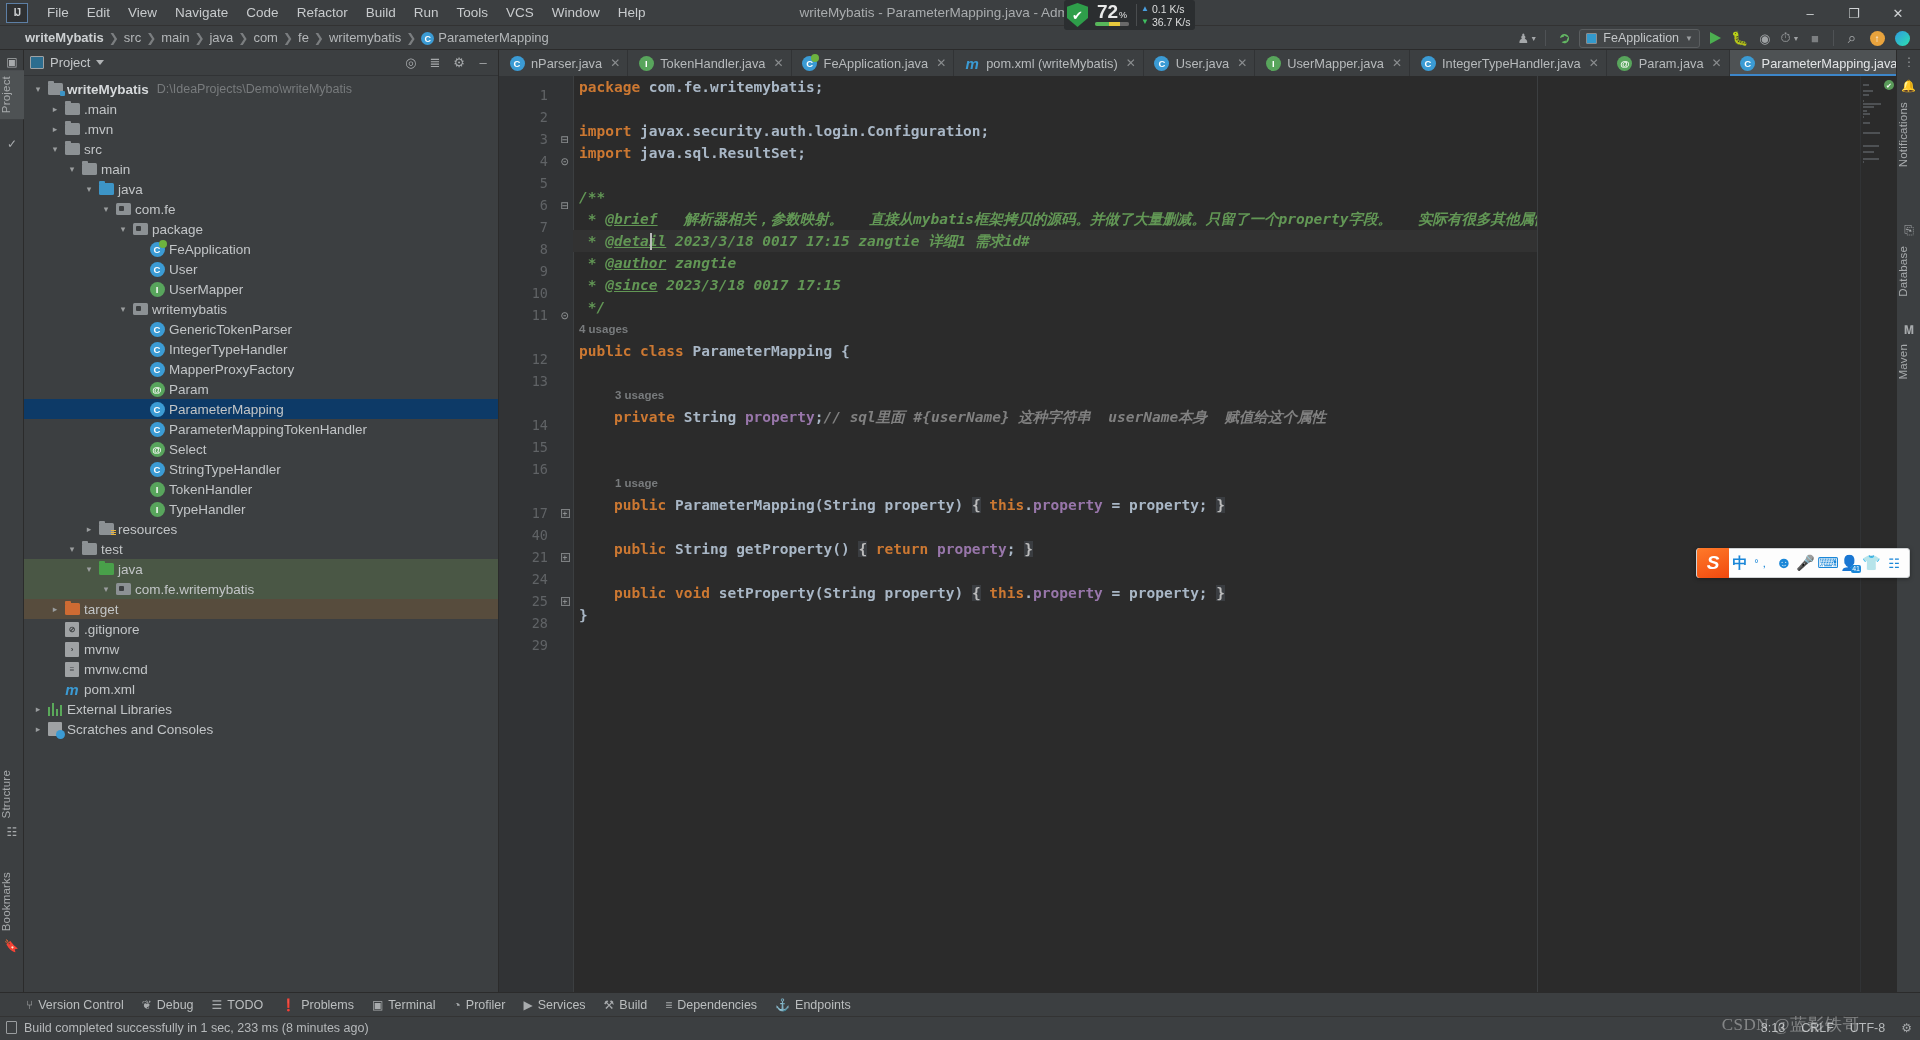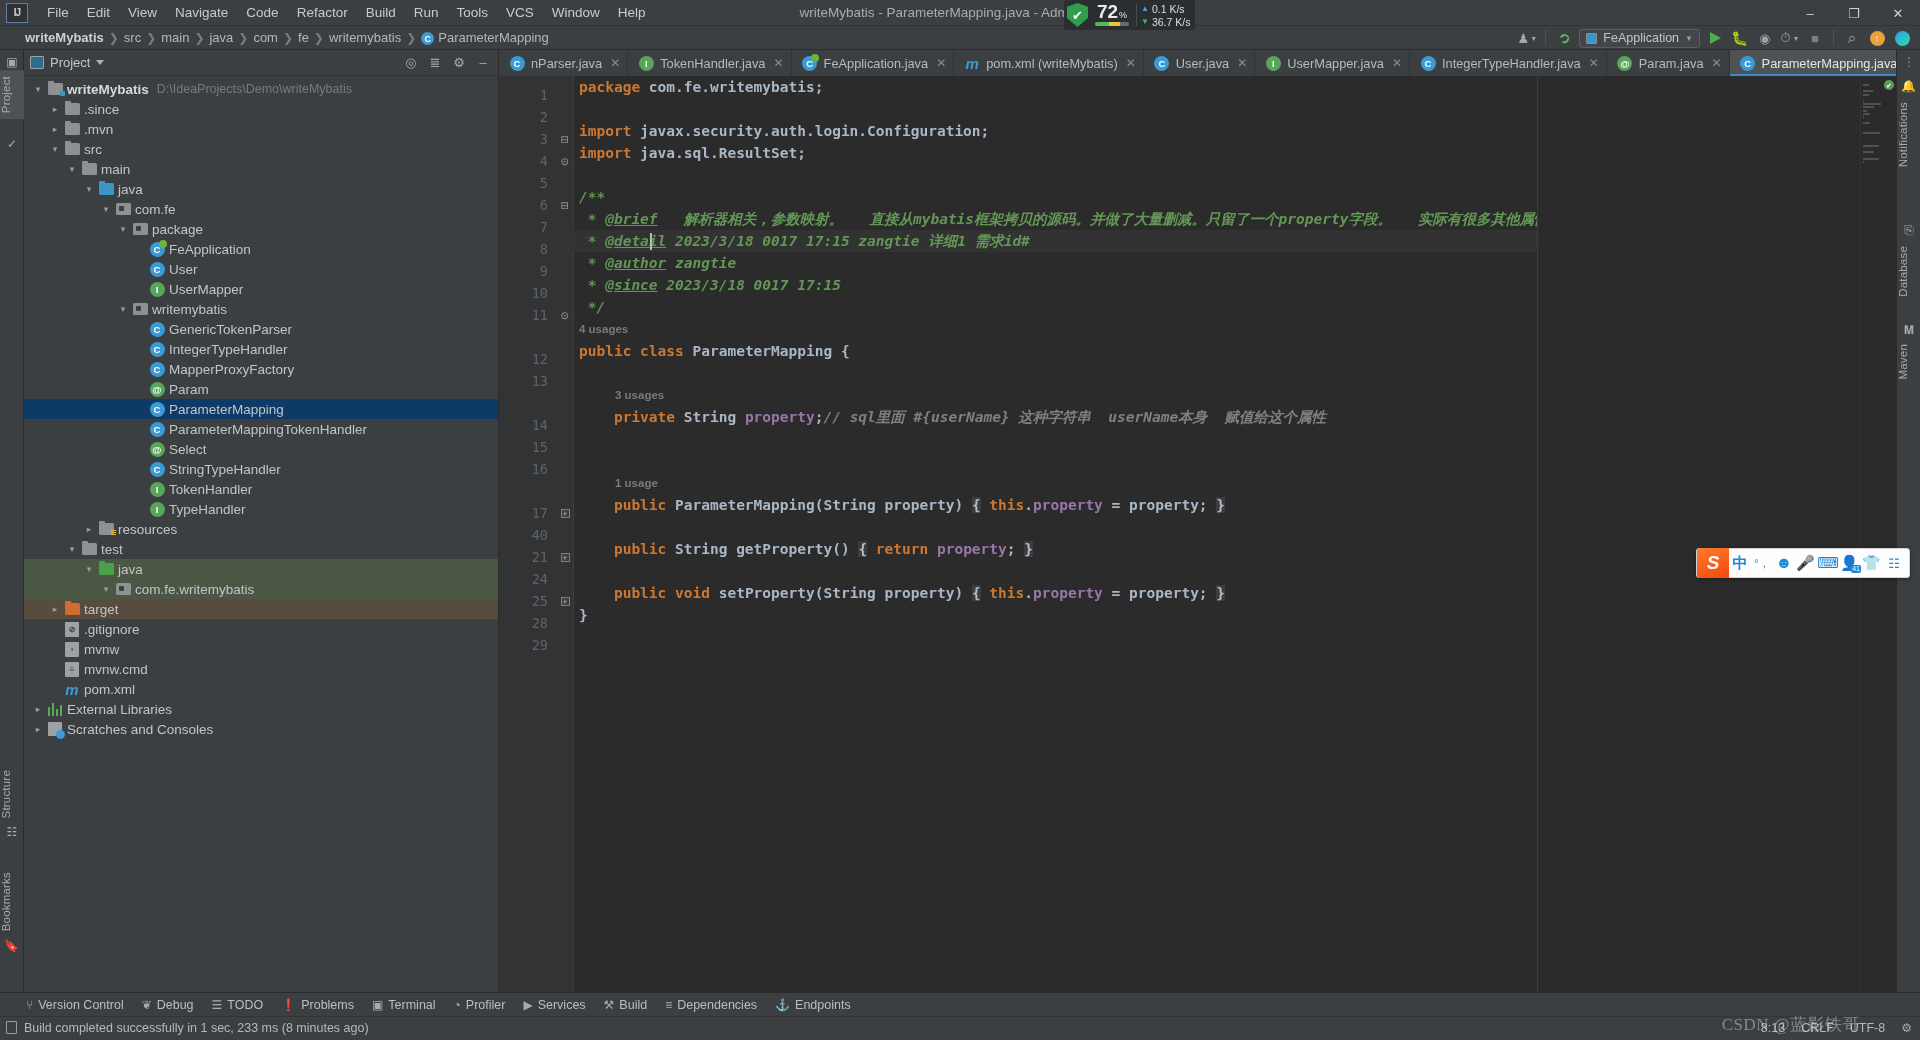--- a/index.html
+++ b/index.html
@@ -300,21 +300,21 @@
             <span class="fold src"></span>
           </span>
           <span class="tl b">writeMybatis</span>
           <span class="tpath">D:\IdeaProjects\Demo\writeMybatis</span>
         </div>
         <div class="row" style="padding-left: 23px;">
           <span class="tw">▸</span>
           <span class="ti">
             <span class="fold"></span>
           </span>
-          <span class="tl">.since</span>
+          <span class="tl">.main</span>
         </div>
         <div class="row" style="padding-left: 23px;">
           <span class="tw">▸</span>
           <span class="ti">
             <span class="fold"></span>
           </span>
           <span class="tl">.mvn</span>
         </div>
         <div class="row" style="padding-left: 23px;">
           <span class="tw">▾</span>

